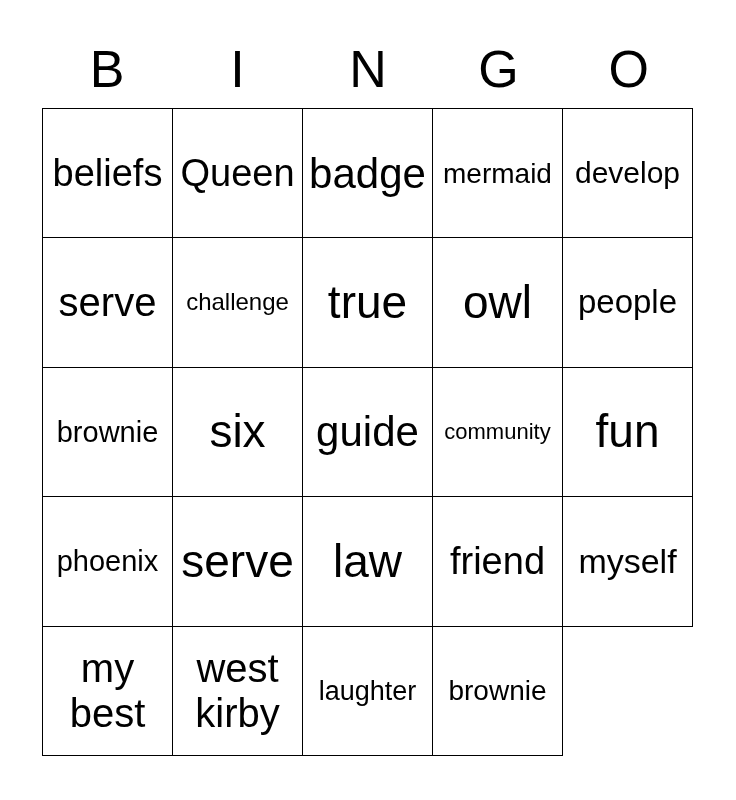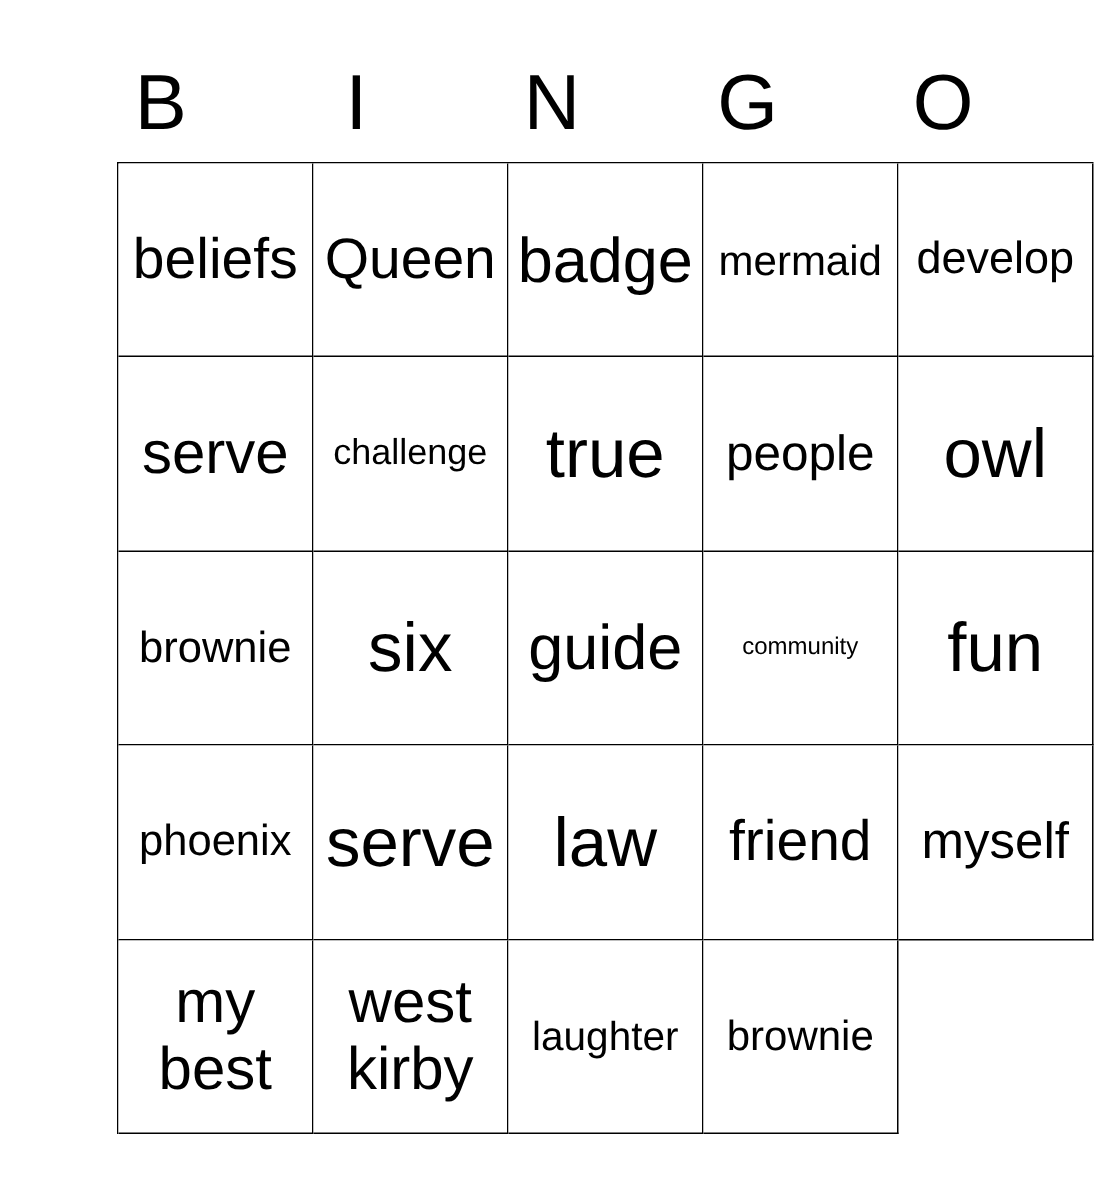--- a/index.html
+++ b/index.html
@@ -32,36 +32,35 @@
     color: #000000;
   }
   .grid {
     display: grid;
     grid-template-columns: repeat(5, 130px);
     grid-auto-rows: 129.4px;
     width: max-content;
     border-top: 1px solid #000000;
     border-left: 1px solid #000000;
     background: #ffffff;
-    margin-left: 36px;
   }
   .cell {
     border-right: 1px solid #000000;
     border-bottom: 1px solid #000000;
     display: flex;
     align-items: center;
     justify-content: center;
     text-align: center;
     padding: 2px 3px;
     overflow: hidden;
     cursor: pointer;
     background: #ffffff;
   }
   .word { line-height: 1.12; display: block; }
-  .fs22 { font-size: 16px; }
+  .fs22 { font-size: 22px; }
   .fs24 { font-size: 24px; }
   .fs27 { font-size: 27px; }
   .fs28 { font-size: 28px; }
   .fs29 { font-size: 29px; }
   .fs30 { font-size: 30px; }
   .fs31 { font-size: 31px; }
   .fs33 { font-size: 33px; }
   .fs34 { font-size: 34px; }
   .fs38 { font-size: 38px; }
   .fs40 { font-size: 40px; }
@@ -102,24 +101,24 @@
     <div class="cell">
         <span class="word fs40">serve</span>
       </div>
     <div class="cell">
         <span class="word fs24">challenge</span>
       </div>
     <div class="cell">
         <span class="word fs46">true</span>
       </div>
     <div class="cell">
-        <span class="word fs33">people</span>
+        <span class="word fs46">owl</span>
       </div>
     <div class="cell">
-        <span class="word fs46">owl</span>
+        <span class="word fs33">people</span>
       </div>
 
     <div class="cell">
         <span class="word fs29">brownie</span>
       </div>
     <div class="cell">
         <span class="word fs46">six</span>
       </div>
     <div class="cell">
         <span class="word fs42">guide</span>

